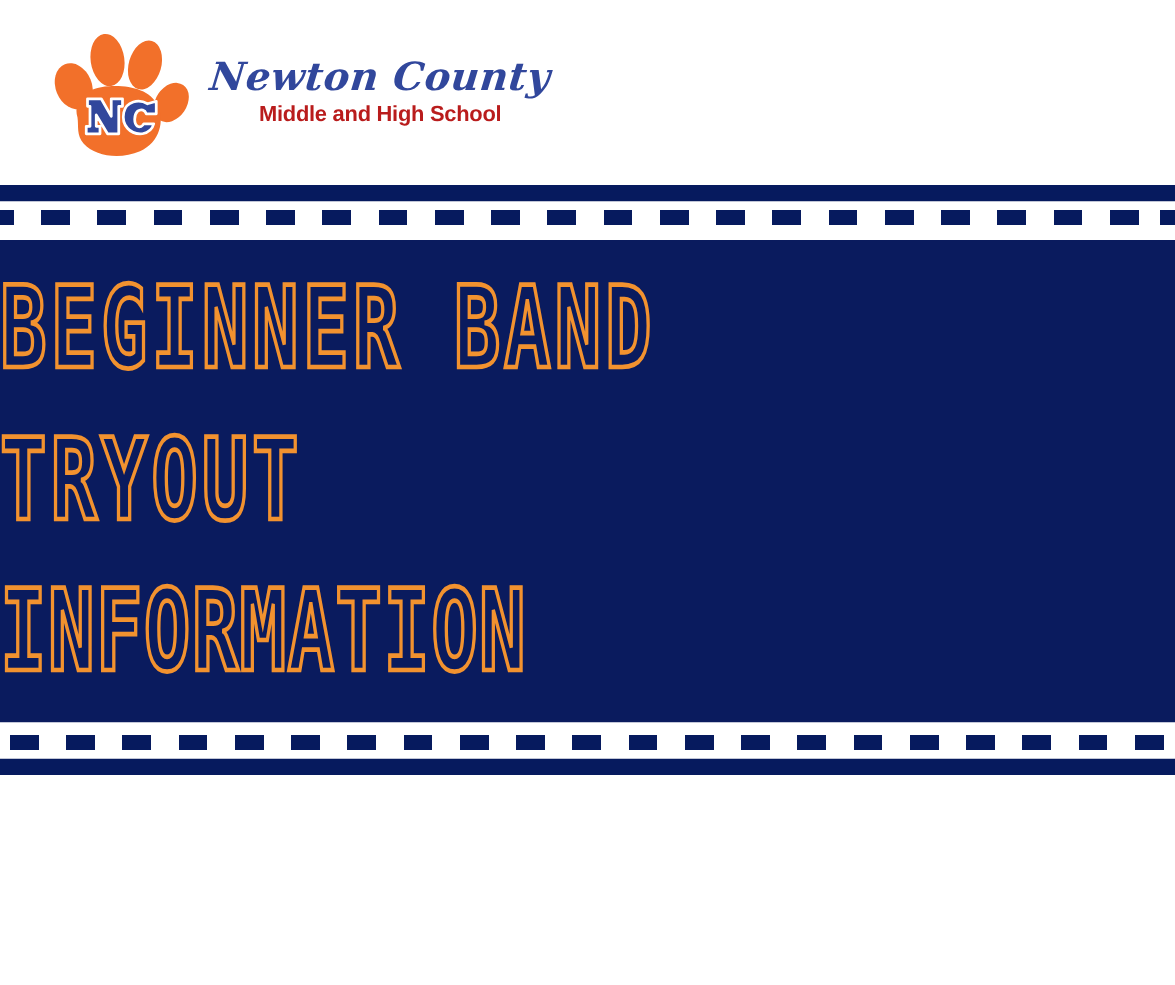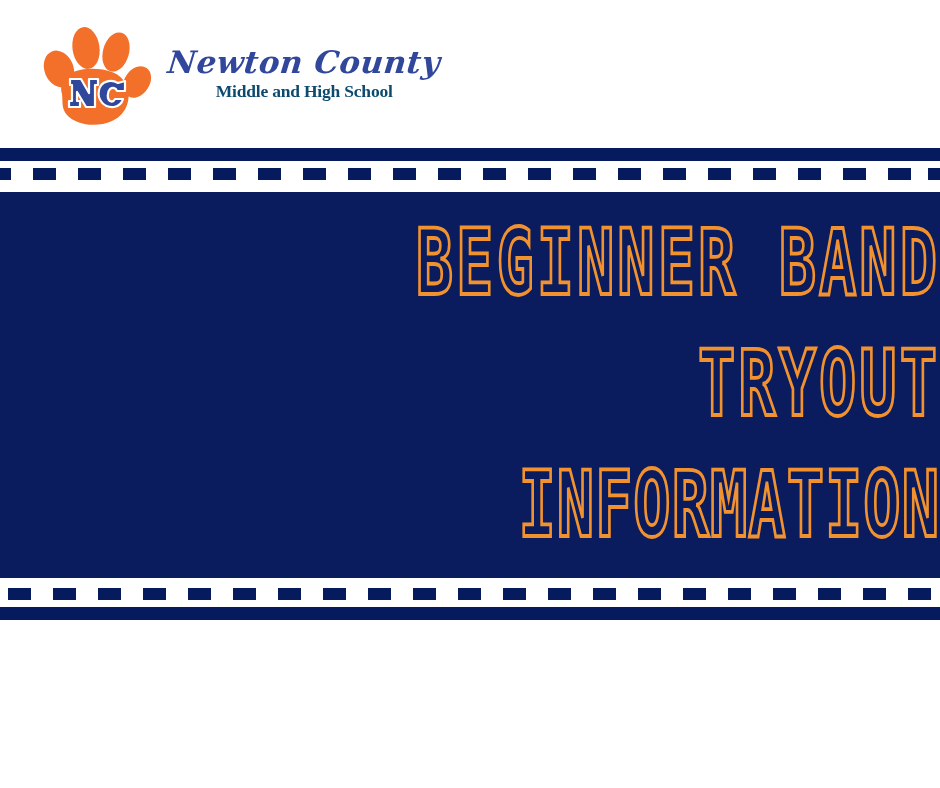--- a/index.html
+++ b/index.html
@@ -31,24 +31,24 @@
     font-style:italic;
     font-weight:700;
     font-size:31px;
     color:#31479C;
     letter-spacing:0.5px;
     line-height:1.05;
     white-space:nowrap;
     transform:skewX(-6deg);
   }
   #school-sub{
-    font-family:Liberation Serif, serif;
+    font-family:Liberation Sans, sans-serif;
     font-weight:700;
     font-size:17.5px;
-    color:#0c4a6e;
+    color:#b91c1c;
     letter-spacing:-0.2px;
     white-space:nowrap;
     margin-top:3px;
   }
 
   
   .divider{
     position:absolute;left:0;width:940px;
     background:#ffffff;
   }
@@ -73,21 +73,21 @@
 
   
   #hero{
     position:absolute;left:0;top:192px;width:940px;height:386px;
     background:#0A1B5E;
     display:flex;flex-direction:column;
     align-items:center;justify-content:center;
   }
   #hero-title{
     width:100%;
-    text-align:right;
+    text-align:left;
     padding-bottom:6px;
   }
   .hero-line{
     display:block;
     font-family:"DejaVu Sans Mono", monospace;
     font-weight:700;
     color:transparent;
     -webkit-text-stroke:2.6px #F2922F;
     text-transform:uppercase;
     white-space:nowrap;

